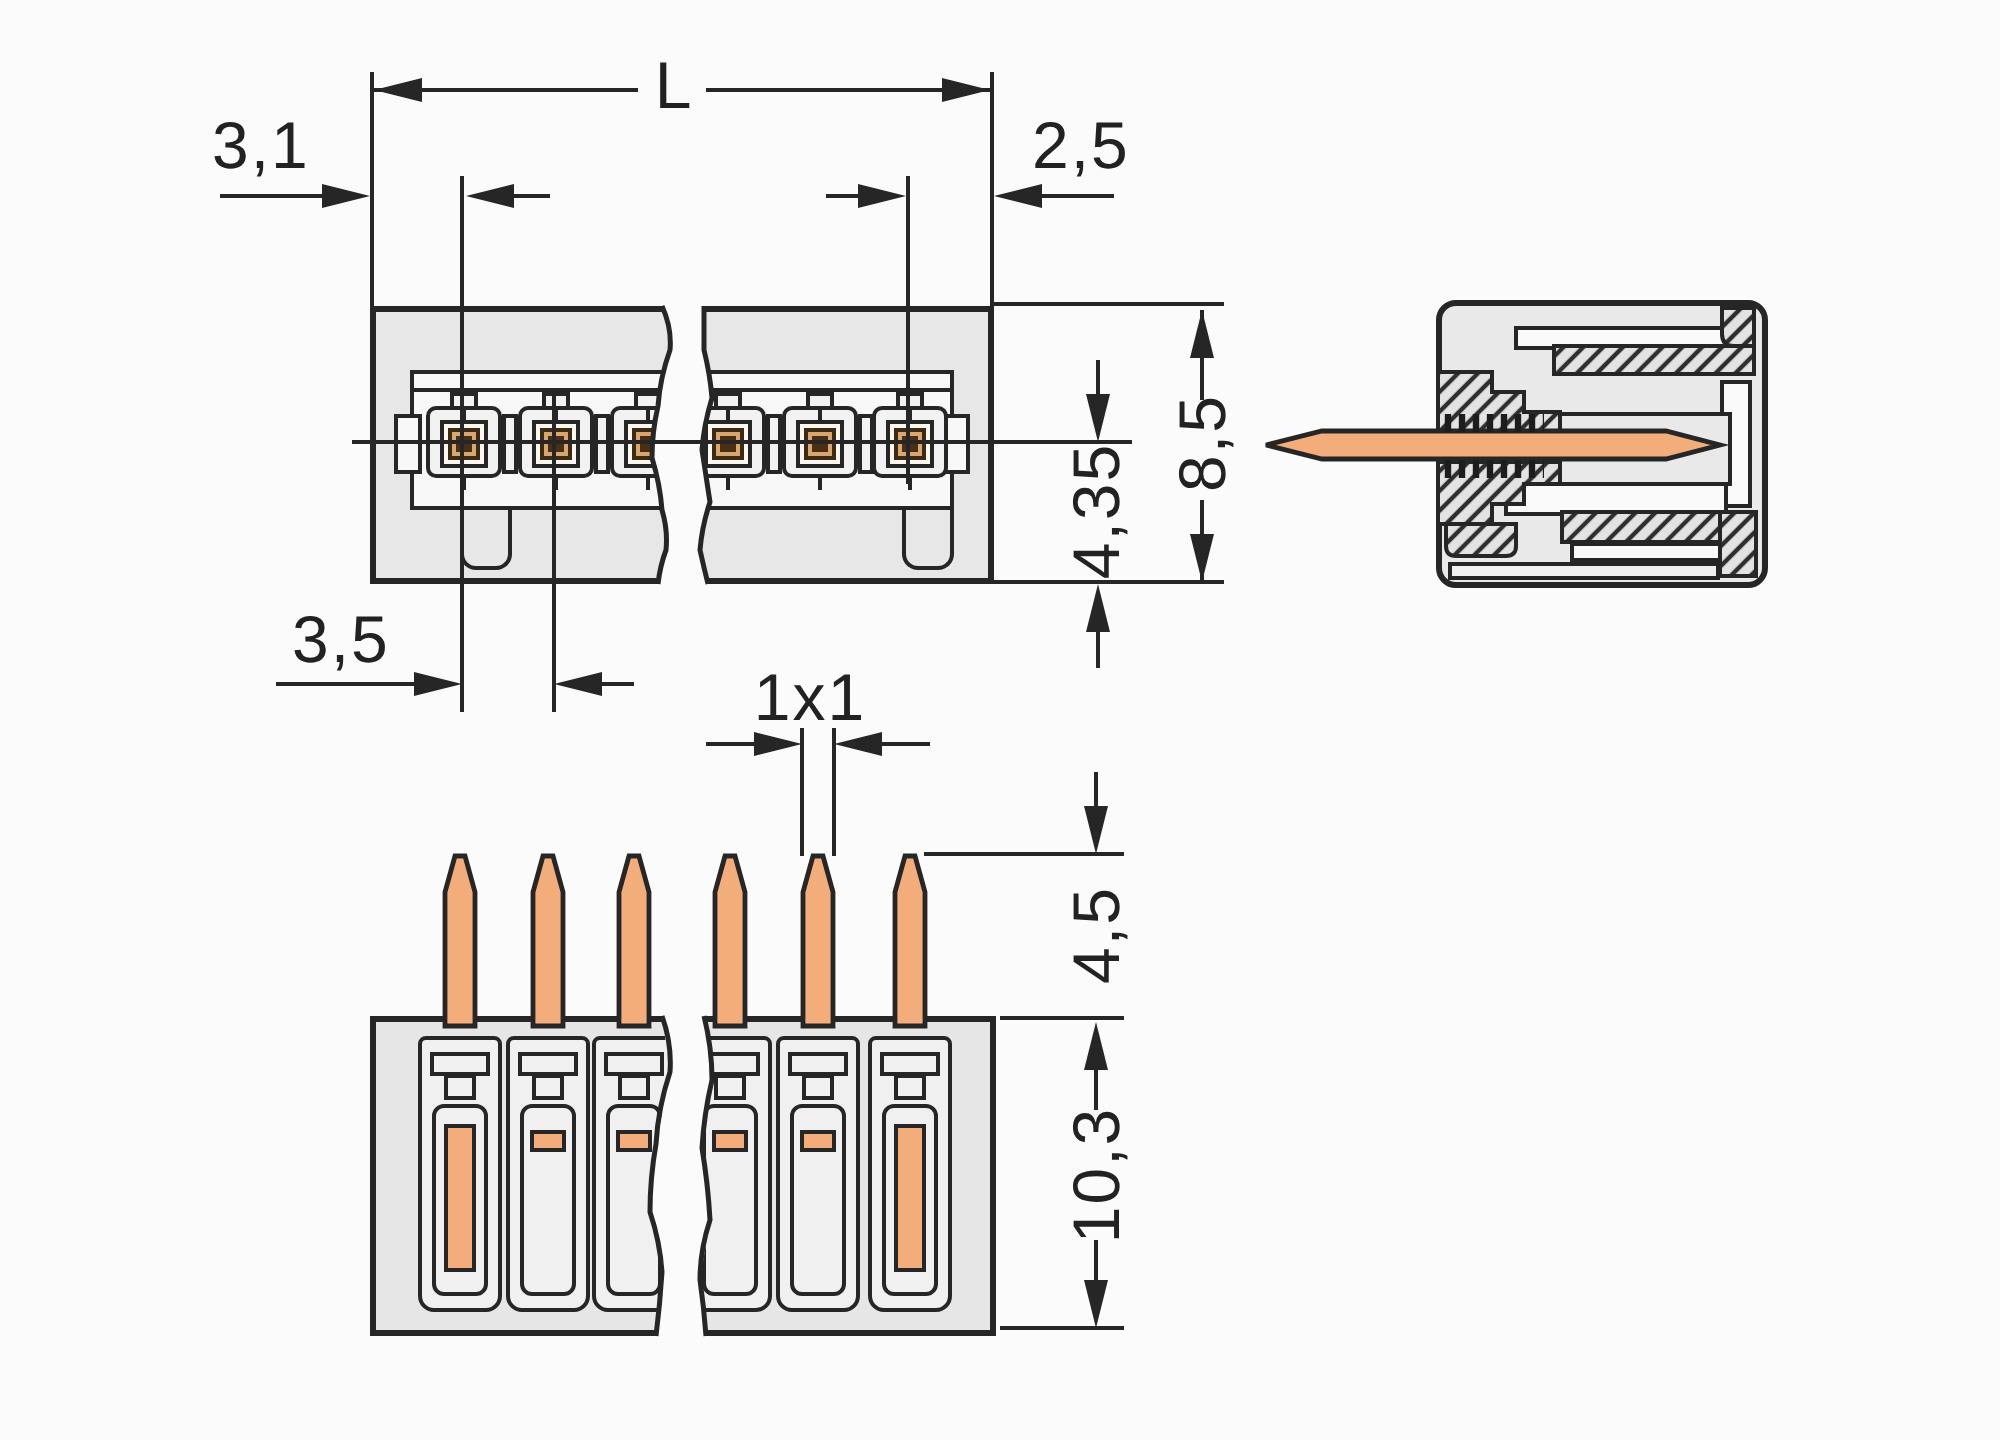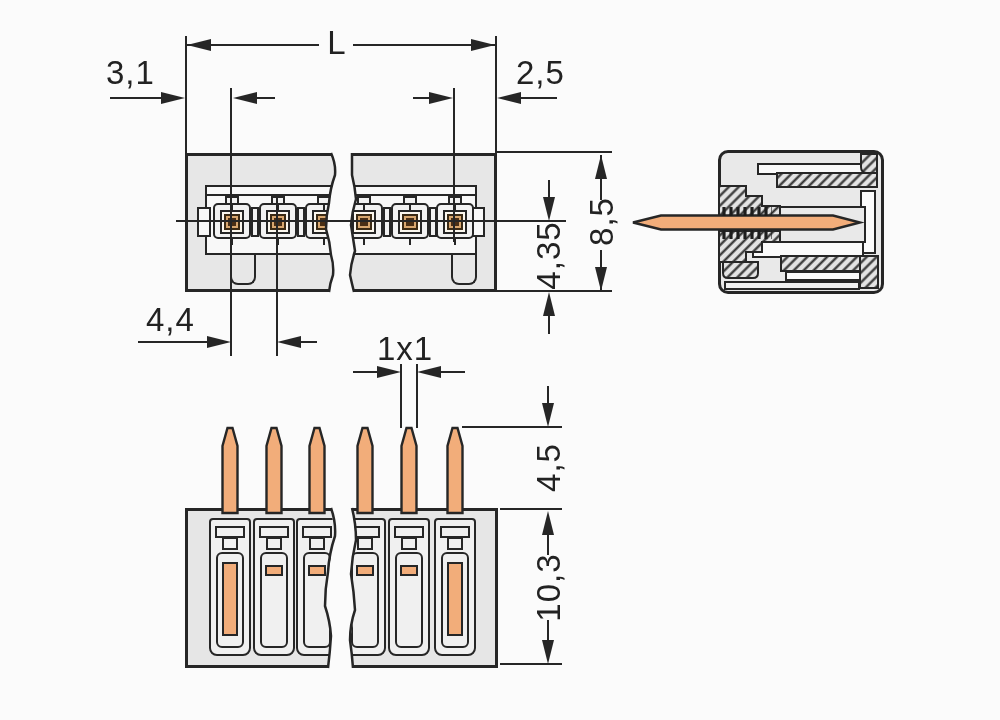--- a/index.html
+++ b/index.html
@@ -211,21 +211,21 @@
   <div class="arr r" style="left:161px;top:92px;"></div>
   <div class="arr l" style="left:233px;top:92px;"></div>
   <div class="ln" style="left:255px;top:97px;width:20px;height:2px;"></div>
 
   <div class="dimtxt" style="left:516px;top:56px;">2,5</div>
   <div class="arr l" style="left:497px;top:92px;"></div>
   <div class="ln" style="left:519px;top:97px;width:38px;height:2px;"></div>
   <div class="arr r" style="left:429px;top:92px;"></div>
   <div class="ln" style="left:413px;top:97px;width:18px;height:2px;"></div>
 
-  <div class="dimtxt" style="left:146px;top:303px;">4,4</div>
+  <div class="dimtxt" style="left:146px;top:303px;">3,5</div>
   <div class="ln" style="left:138px;top:341px;width:72px;height:2px;"></div>
   <div class="arr r" style="left:207px;top:336px;"></div>
   <div class="arr l" style="left:277px;top:336px;"></div>
   <div class="ln" style="left:299px;top:341px;width:18px;height:2px;"></div>
 
   <div class="ln" style="left:497px;top:151px;width:115px;height:2px;"></div>
   <div class="ln" style="left:497px;top:290px;width:115px;height:2px;"></div>
   <div class="ln" style="left:548px;top:180px;width:2px;height:20px;"></div>
   <div class="arr d" style="left:543px;top:197px;"></div>
   <div class="arr u" style="left:543px;top:292px;"></div>

